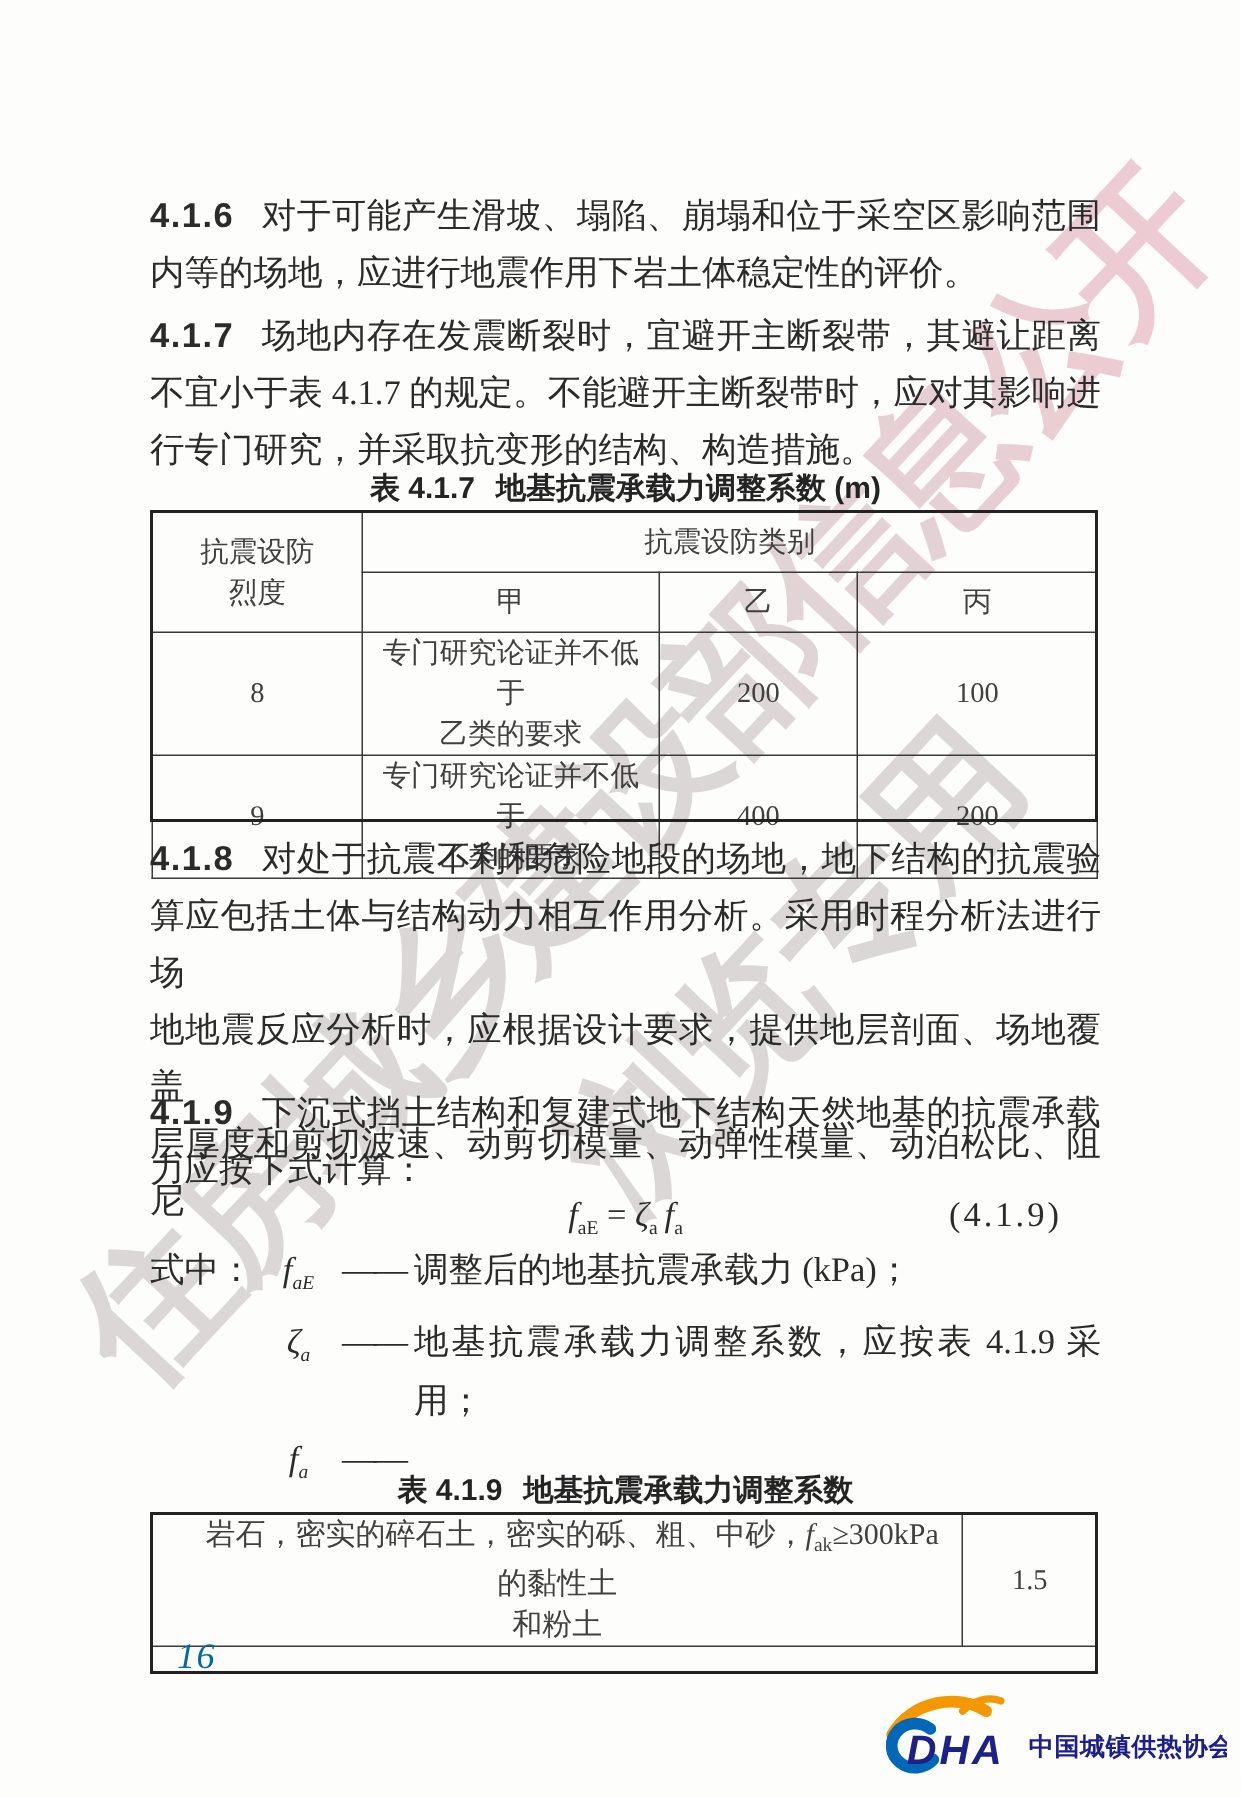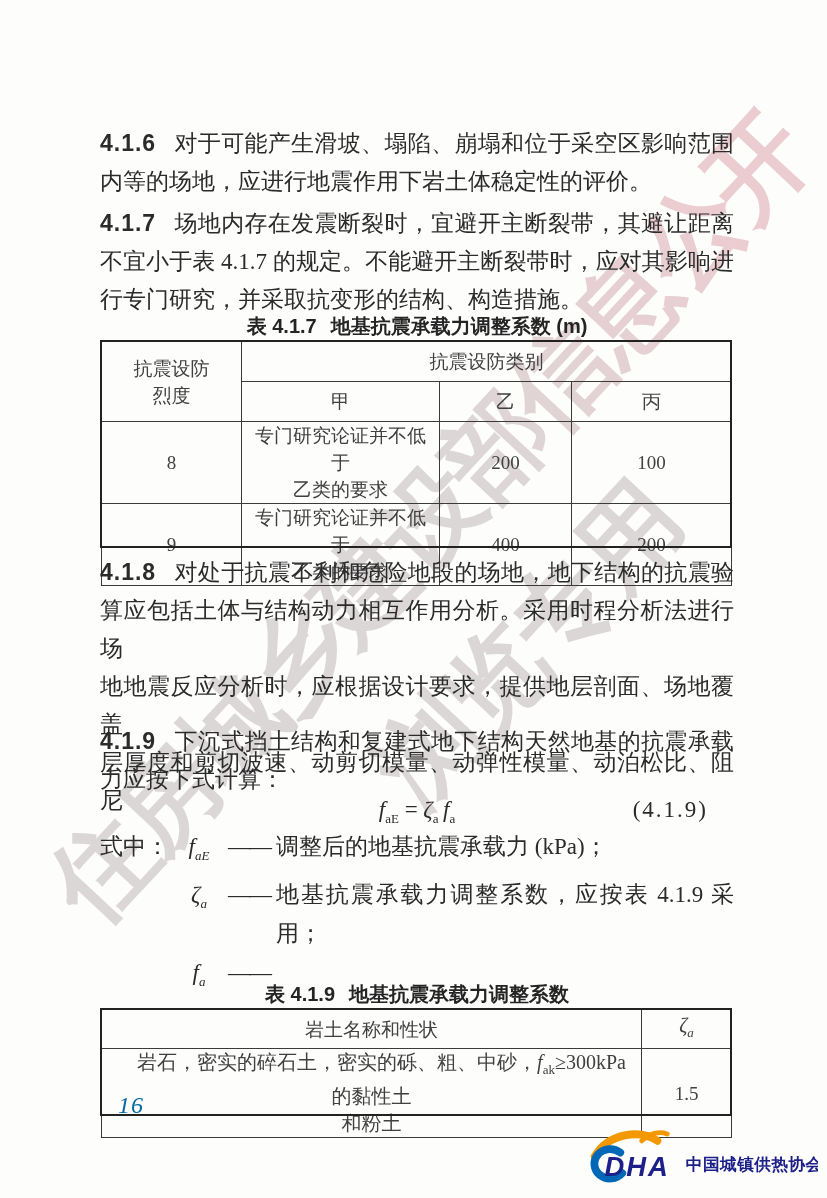--- a/index.html
+++ b/index.html
@@ -193,24 +193,20 @@
     <span class="cap-label">表 4.1.9</span><span>地基抗震承载力调整系数</span>
   </div>
 
   <table class="doc t419" style="top:1009px">
     <colgroup>
         <col style="width:540px">
         <col style="width:90px">
       </colgroup>
     <tbody>
       <tr>
-        <td style="height:38px">岩土名称和性状</td>
-        <td class="zeta-head"><i>ζ</i><sub>a</sub></td>
-      </tr>
-      <tr>
         <td class="soil-cell" style="height:64px">
           <div class="indent1"><span>岩石，密实的碎石土，密实的砾、粗、中砂，</span><i>f</i><sub>ak</sub><span>≥300kPa 的黏性土</span></div>
           <div>和粉土</div>
         </td>
         <td>1.5</td>
       </tr>
     </tbody>
   </table>
   <div class="tborder" style="left:100px; top:1008px; width:628px; height:104px;"></div>
 

